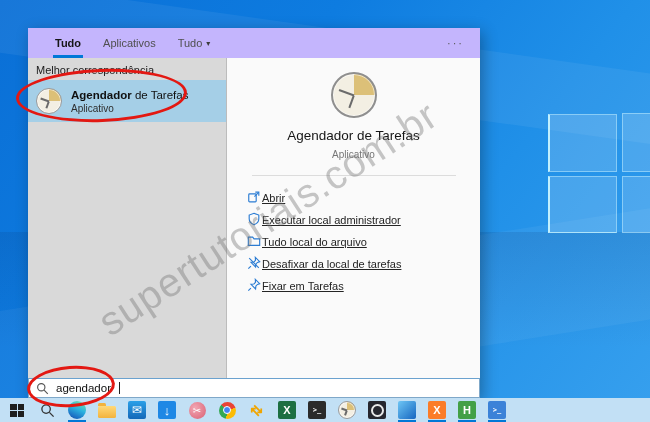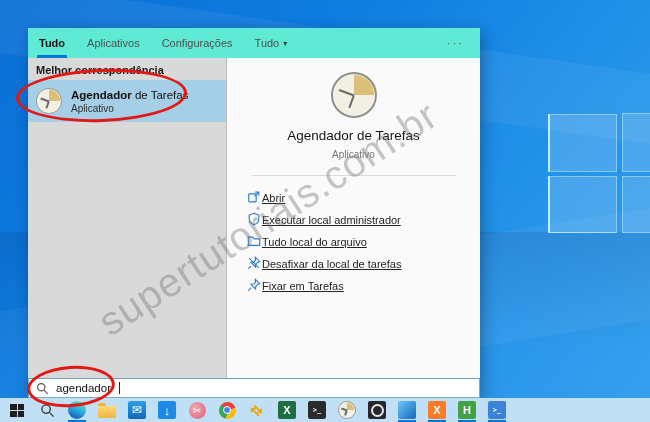--- a/index.html
+++ b/index.html
@@ -18,31 +18,31 @@
   .winlogo-pane { position:absolute; background:rgba(255,255,255,.16);
     border:1px solid rgba(185,235,255,.55); }
   .winlogo-pane.tl { left:548px; top:114px; width:69px; height:58px; border-left:2px solid rgba(200,245,255,.95); }
   .winlogo-pane.tr { left:622px; top:113px; width:30px; height:59px; }
   .winlogo-pane.bl { left:548px; top:176px; width:69px; height:57px; border-left:2px solid rgba(200,245,255,.95); border-bottom:1px solid rgba(200,245,255,.8); }
   .winlogo-pane.br { left:622px; top:176px; width:30px; height:57px; }
 
   
   .panel { position:absolute; left:28px; top:28px; width:452px; height:370px; z-index:10;
     box-shadow:3px 4px 14px rgba(0,0,0,.30); }
-  .tabbar { height:30px; background:#5eead4; display:flex; align-items:stretch; padding-left:0; position:relative; }
+  .tabbar { height:30px; background:#c4b5fd; display:flex; align-items:stretch; padding-left:16px; position:relative; }
   .tab { padding:0 11px; display:flex; align-items:center; gap:4px; font-size:11px; color:#4f4f4f; position:relative; cursor:default; }
   .tab.active { color:#161616; font-weight:bold; }
   .tab.active::after { content:''; position:absolute; left:9px; right:9px; bottom:0; height:3px; background:#0078d7; }
   .tab .chev { font-size:8px; color:#3c3c3c; }
   .overflow-dots { position:absolute; right:16px; top:0; bottom:0; display:flex; align-items:center;
     color:#5a5a5a; font-size:11px; letter-spacing:2px; }
 
   .panel-body { display:flex; height:320px; }
   .leftcol { width:199px; background:#d9d9d9; border-right:1px solid #bcbcbc; }
-  .bm-header { font-size:11px; font-weight:bold; color:#1b1b1b; padding:6px 8px 4px; }
+  .bm-header { font-size:11px; font-weight:normal; color:#1b1b1b; padding:6px 8px 4px; }
   .result { height:42px; background:#a5cfe7; display:flex; align-items:center; padding:0 8px; gap:9px; cursor:default; }
   .result-txt .t1 { font-size:11.5px; color:#101010; }
   .result-txt .t1 b { font-weight:bold; }
   .result-txt .t2 { font-size:10px; color:#2e2e2e; margin-top:2px; }
 
   .rightcol { flex:1; background:#fafafa; display:flex; flex-direction:column; align-items:center; padding-top:14px; }
   .detail-title { margin-top:10px; font-size:13.5px; color:#161616; }
   .detail-sub { margin-top:6px; font-size:10px; color:#767676; }
   .separator { width:204px; height:1px; background:#dcdcdc; margin:15px 0 6px; }
   .actions { align-self:stretch; padding-left:20px; }
@@ -121,21 +121,20 @@
     <div class="winlogo-pane bl"></div>
     <div class="winlogo-pane br"></div>
   </div>
 </div>
 
 <div class="panel">
 
   <div class="tabbar">
     <div class="tab active">Tudo</div>
     <div class="tab">Aplicativos</div>
-    <div class="tab">Configurações</div>
     <div class="tab">
       <span>Tudo</span>
       <span class="chev">▾</span>
     </div>
     <div class="overflow-dots">···</div>
   </div>
 
   <div class="panel-body">
 
     <div class="leftcol">

